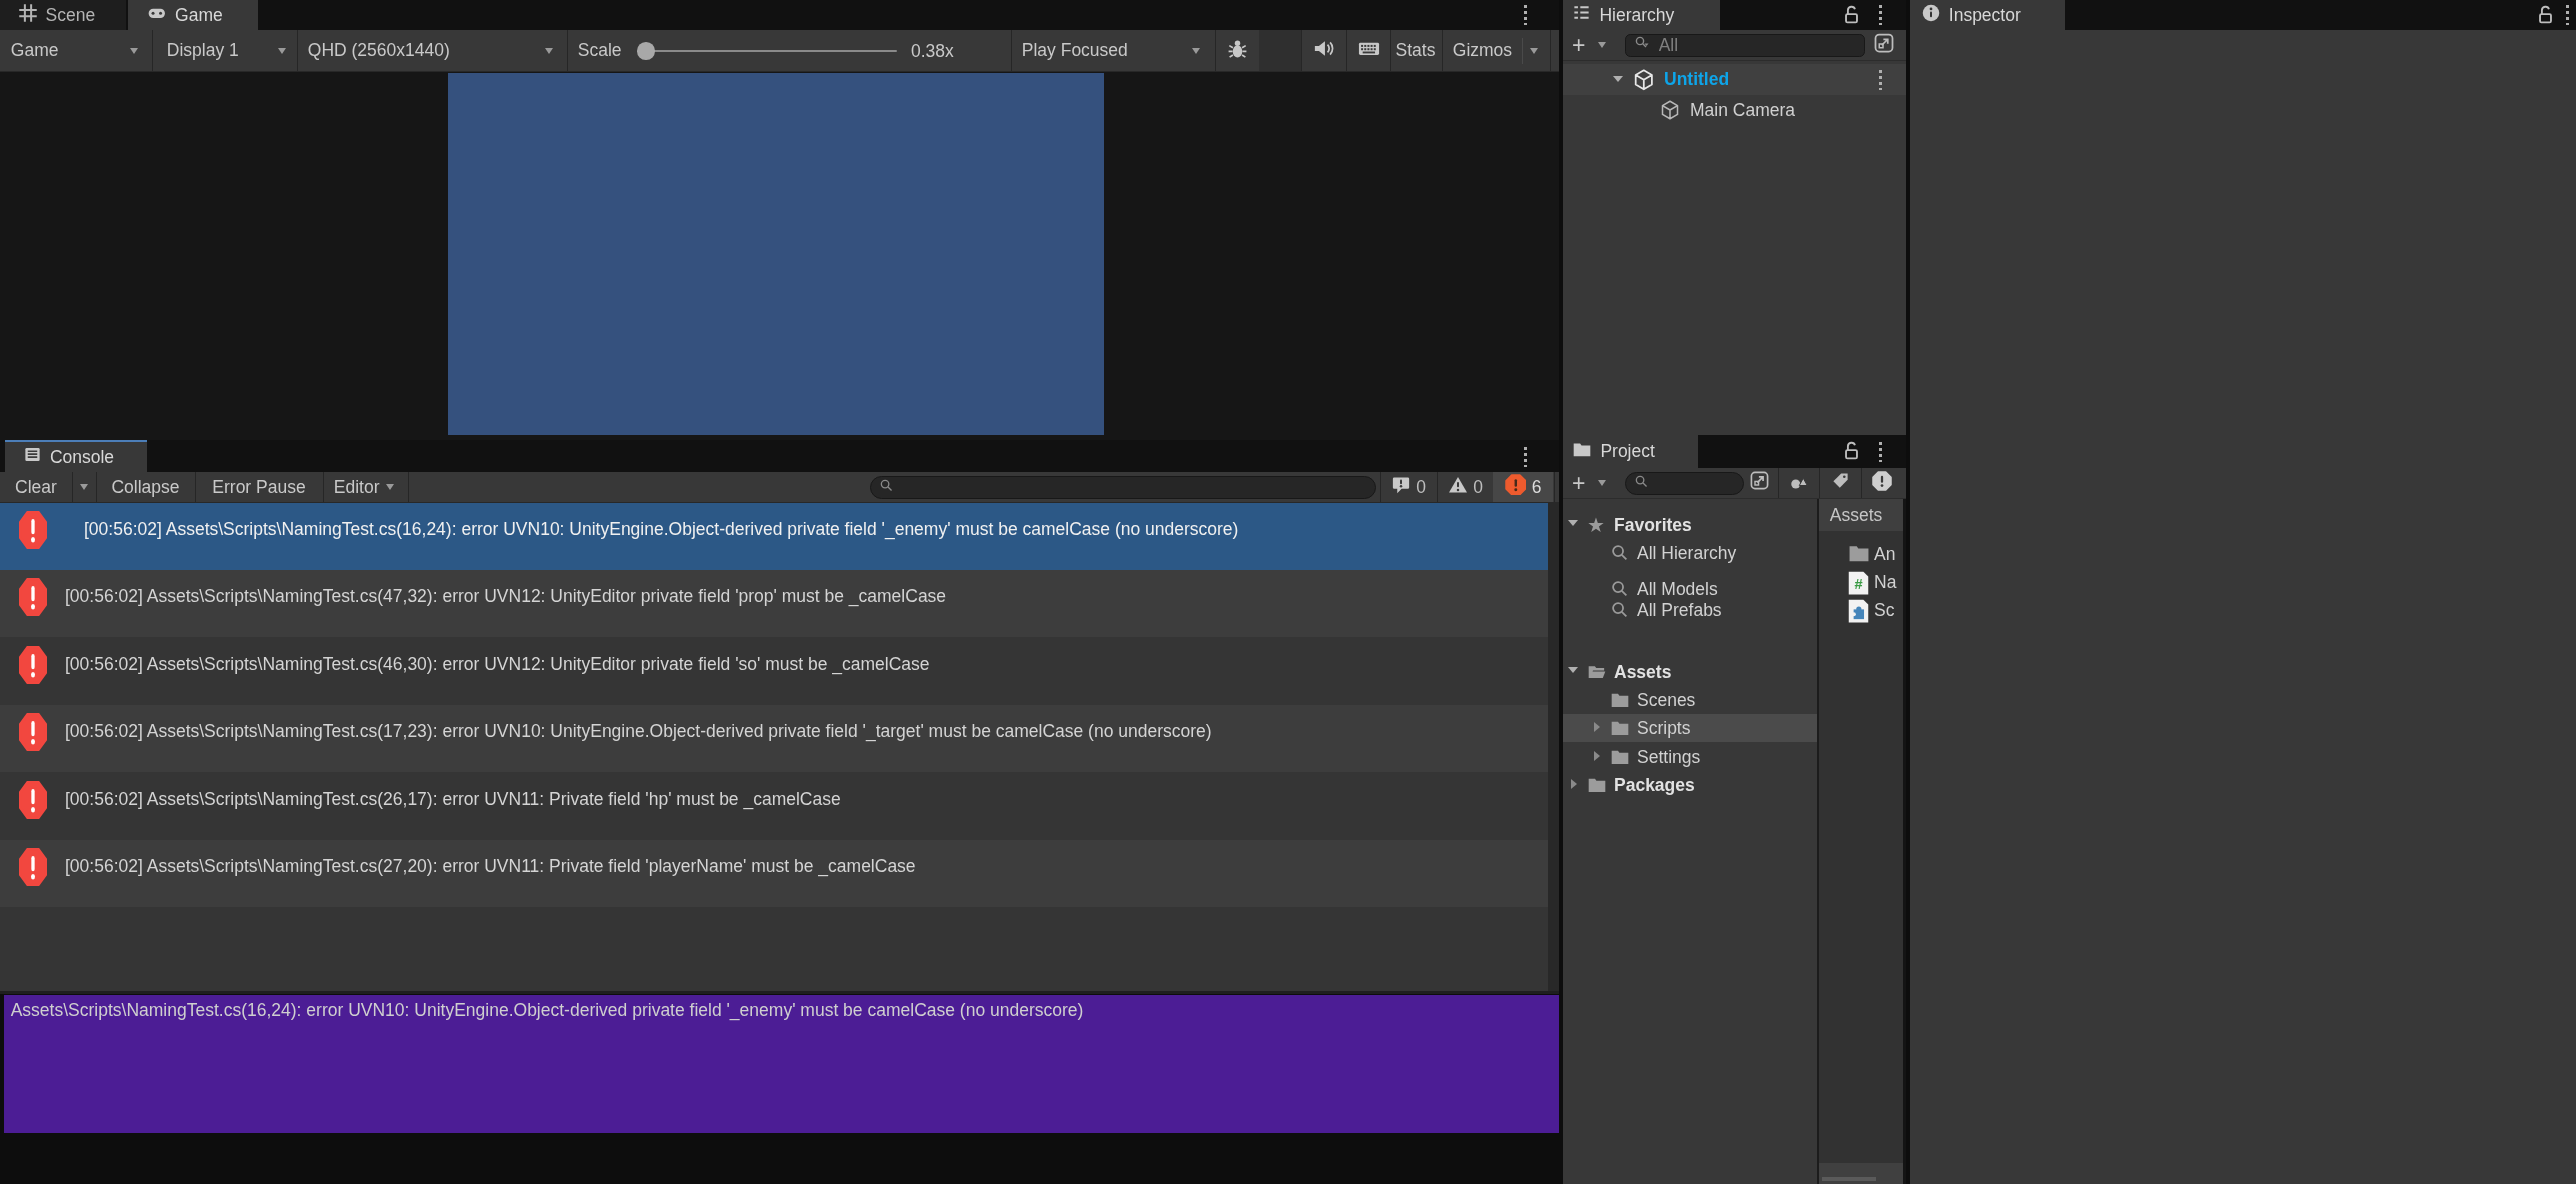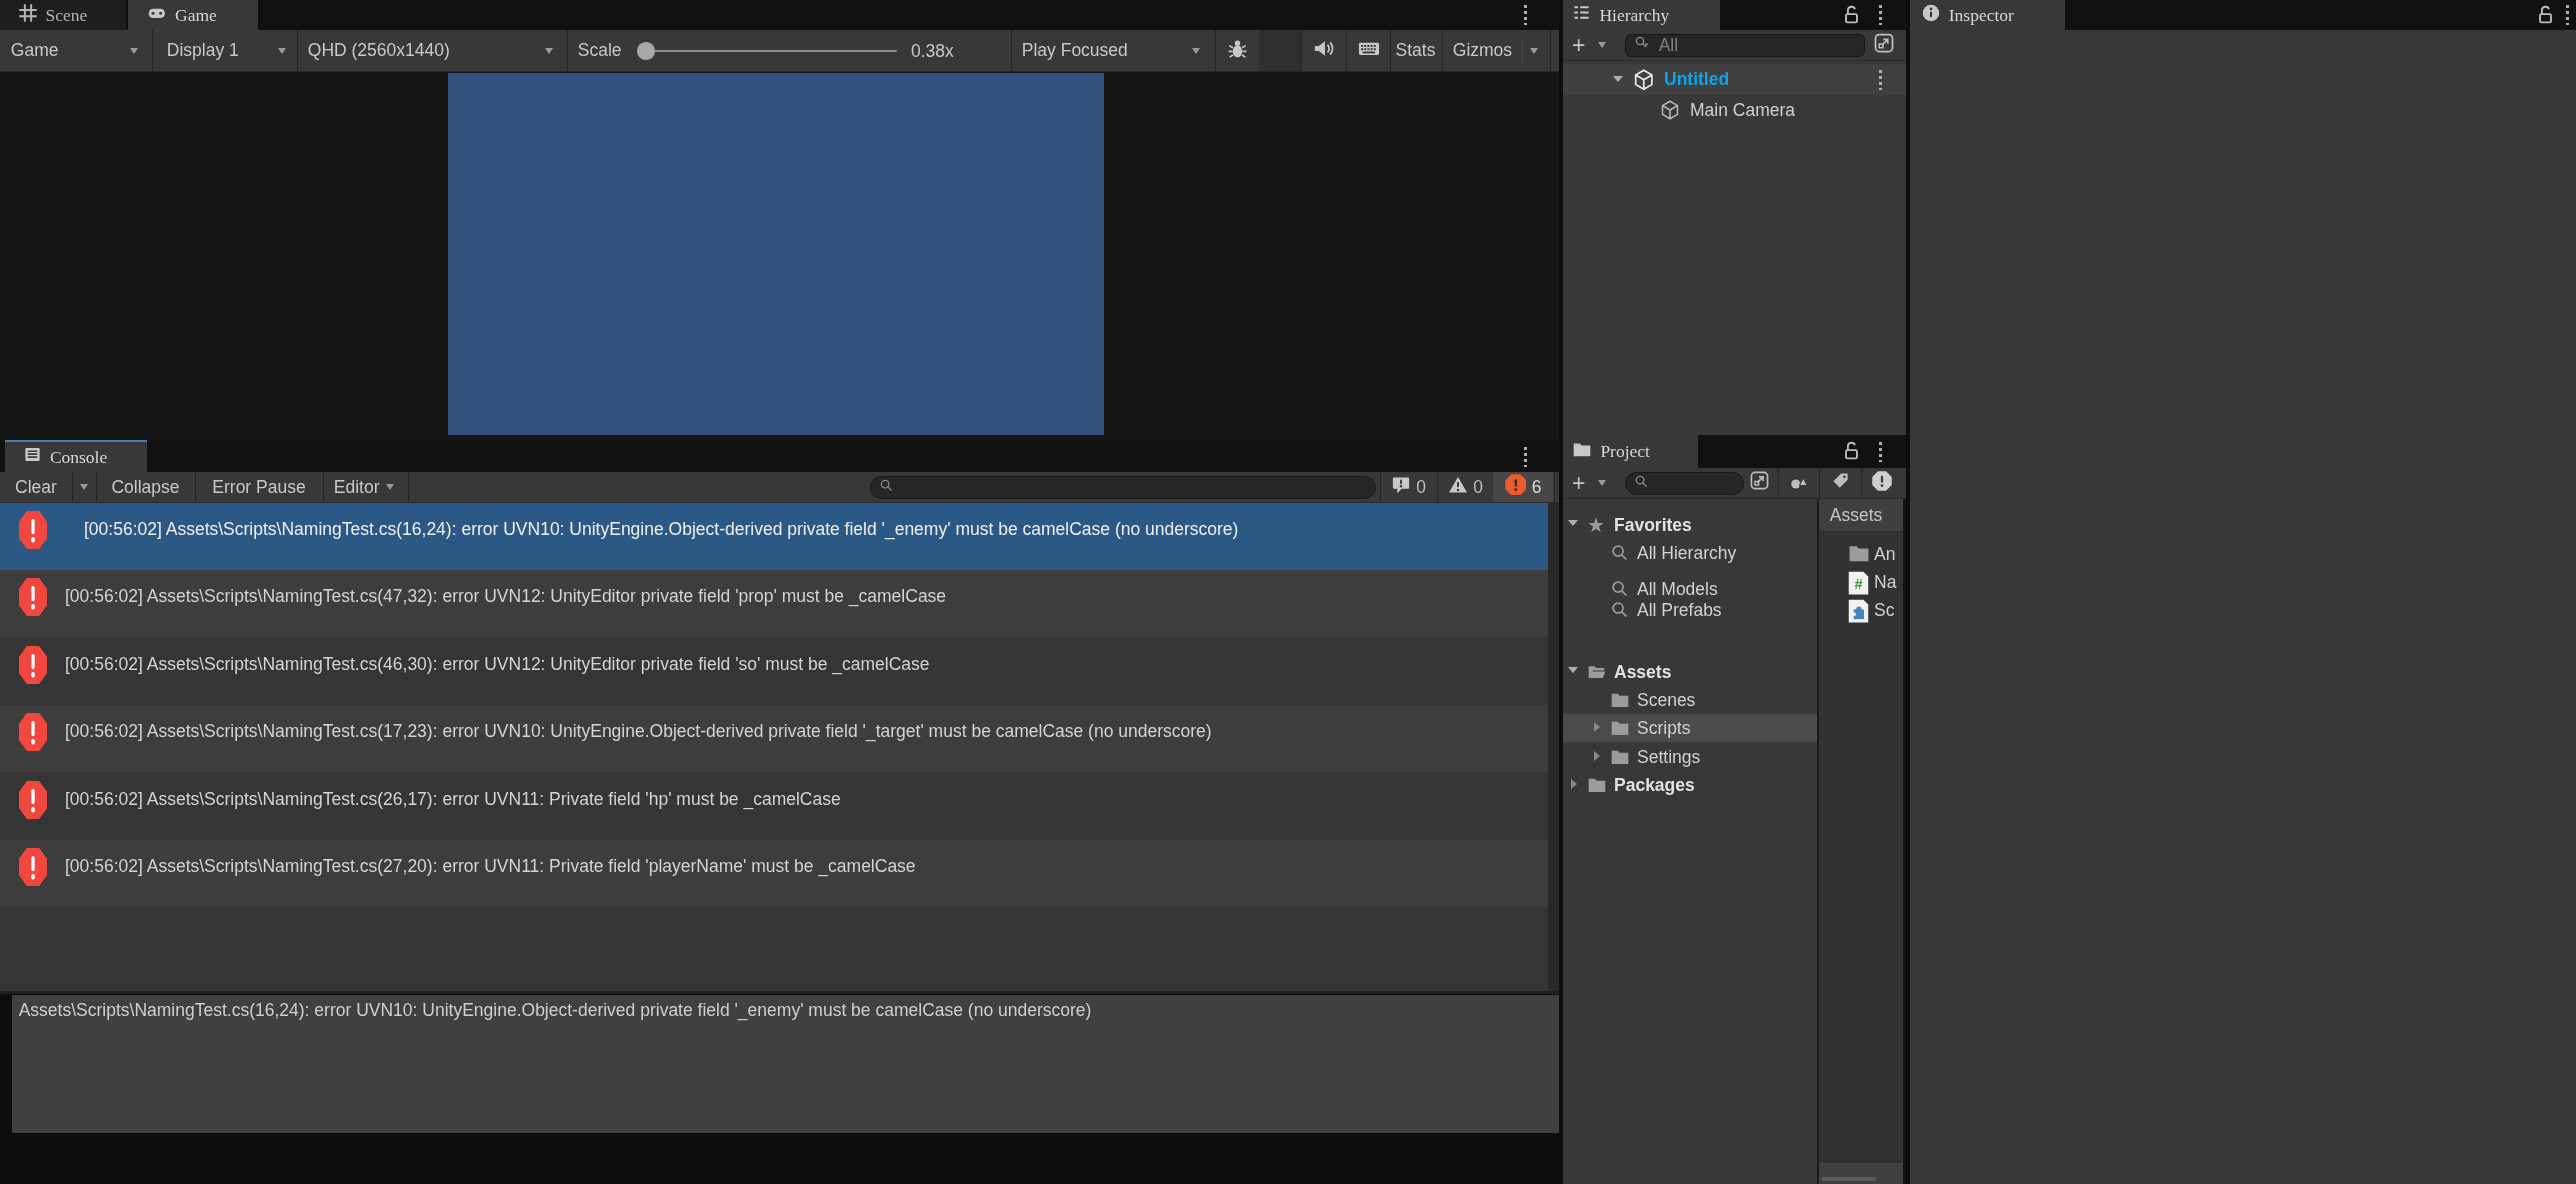--- a/index.html
+++ b/index.html
@@ -1,20 +1,20 @@
 <!DOCTYPE html>
 <html style="--selection-blue: #2c5886; --game-view-blue: #35517e; --error-red: #f2473f; --error-badge: #ee5b2e; --csharp-green: #3a9b44; --asmdef-blue: #4585ba; --folder-gray: #9c9c9c; --tab-blue: #4c7eb8;font-size:10.8px"><head>
 <meta charset="utf-8">
 <style>
   html,body{margin:0;padding:0;background:#0d0d0d;}
   #root{position:relative;width:2576px;height:1184px;overflow:hidden;
         font-family:"Liberation Sans",sans-serif;color:#c9c9c9;
         background:#0d0d0d;font-size:17.5px;}
   .abs{position:absolute;}
-  .strip{position:absolute;background:#111111;font-family:Liberation Serif, serif;}
+  .strip{position:absolute;background:#111111;}
   .tab{position:absolute;top:0;height:100%;display:flex;align-items:center;gap:8px;padding:0 17.5px;box-sizing:border-box;}
   .tab.active{background:#383838;color:#d8d8d8;}
   .tab.inactive{background:#1e1e1e;color:#b4b4b4;}
   .panel{position:absolute;background:#383838;}
   .toolbar{position:absolute;background:#383838;box-sizing:border-box;border-bottom:0.7px solid #282828;}
   .tbtn{position:absolute;top:0;height:100%;display:flex;align-items:center;gap:6.7px;padding:0 10.8px;box-sizing:border-box;color:#c9c9c9;}
   .vsep{position:absolute;top:0;width:0.7px;height:100%;background:#262626;}
   .tri-down{width:0;height:0;border-left:5.4px solid transparent;border-right:5.4px solid transparent;border-top:6.7px solid #b0b0b0;}
   .tri-down.sm{border-left-width:4.7px;border-right-width:4.7px;border-top-width:6px;border-top-color:#9a9a9a;}
   .tri-right{width:0;height:0;border-top:5.4px solid transparent;border-bottom:5.4px solid transparent;border-left:6.7px solid #8a8a8a;}
@@ -258,21 +258,21 @@
         <span class="rowicon"><svg width="28" height="38" viewBox="0 0 16 16" preserveAspectRatio="none">
             <polygon points="5,0.5 11,0.5 15.5,5 15.5,11 11,15.5 5,15.5 0.5,11 0.5,5" fill="var(--error-red)" stroke="var(--error-red)" stroke-width="1.4" stroke-linejoin="round"></polygon>
             <rect x="7.05" y="3.4" width="1.9" height="6.4" rx="0.95" fill="#fff"></rect>
             <circle cx="8" cy="12.1" r="1.15" fill="#fff"></circle>
           </svg></span>
         <span class="rowtext">[00:56:02] Assets\Scripts\NamingTest.cs(16,24): error UVN10: UnityEngine.Object-derived private field '_enemy' must be camelCase (no underscore)</span>
       </div>
     <div class="abs" style="left:1548px;top:0;width:10.8px;height:489px;background:#282828"></div>
   </div>
   <div class="abs" style="left:0;top:991px;width:1559px;height:3.4px;background:#1f1f1f"></div>
-  <div class="abs" style="left:12px;top:995px;width:1559px;height:138px;background:#404040">
+  <div class="abs" style="left:4px;top:995px;width:1559px;height:138px;background:#4c1d95">
     <div class="abs" style="left:6.7px;top:5.4px;white-space:nowrap;color:#cfcfcf">Assets\Scripts\NamingTest.cs(16,24): error UVN10: UnityEngine.Object-derived private field '_enemy' must be camelCase (no underscore)</div>
   </div>
 
   <div class="abs" style="left:1559px;top:0;width:4px;height:1184px;background:#0d0d0d"></div>
 
   <div class="strip" style="left:1563px;top:0;width:343px;height:30px">
     <div class="tab active" style="left:0;width:157px;padding:0 9.4px">
       <span><svg width="19" height="19" viewBox="0 0 16 16">
             <path d="M2 3.5h3M7 3.5h7M2 8h3M7 8h7M2 12.5h3M7 12.5h7" stroke="#c8c8c8" stroke-width="1.7"></path>
           </svg></span>

